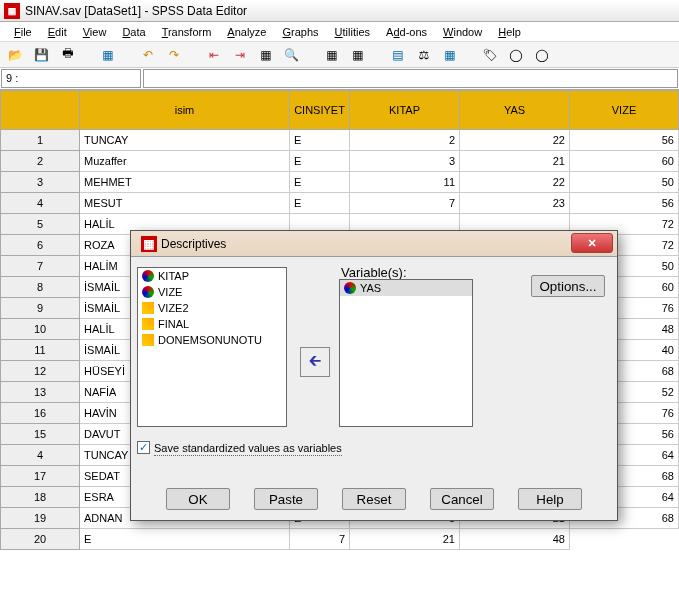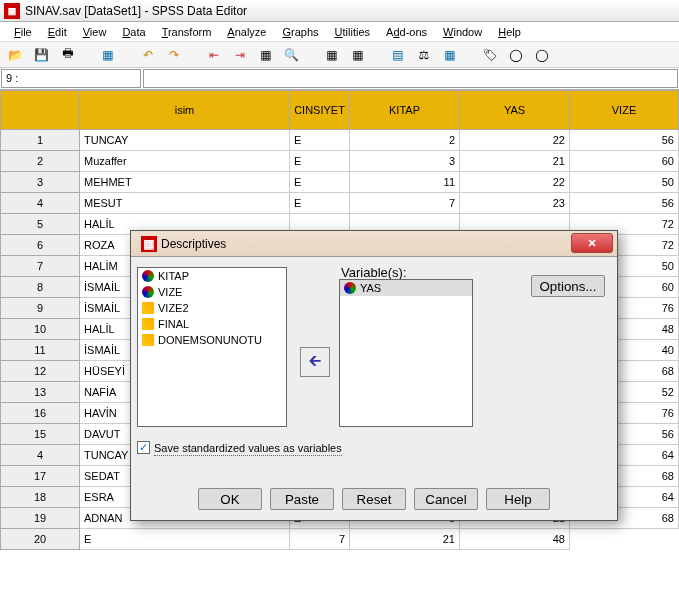--- a/index.html
+++ b/index.html
@@ -114,21 +114,21 @@
   .options-btn { position:absolute; right:12px; top:18px; width:74px; height:22px; background:#ddd;border:1px solid #888;border-radius:2px;}
   .move-btn {
     position:absolute; left:169px; top:90px; width:30px;height:30px;
     background:#eee; border:1px solid #888;
     display:flex;align-items:center;justify-content:center; font-size:16px;color:#33a;
   }
   .chk-row { position:absolute; left:6px; top:184px; display:flex;align-items:center;gap:4px;}
   .chk { width:13px;height:13px;border:1px solid #666;background:#fff;display:flex;align-items:center;justify-content:center;color:#06c;font-size:11px;}
   .btn-row {
     position:absolute; left:0; right:0; bottom:10px;
-    display:flex; justify-content:center; gap:8px;
+    display:flex; justify-content:center; gap:24px;
   }
   .dbtn {
     width:64px;height:22px; background:#ddd; border:1px solid #888;border-radius:2px;
   }
   .dotted { border-bottom:1px dotted #666; padding-bottom:1px;}
 </style>
 </head>
 <body>
 
 <div class="titlebar">

